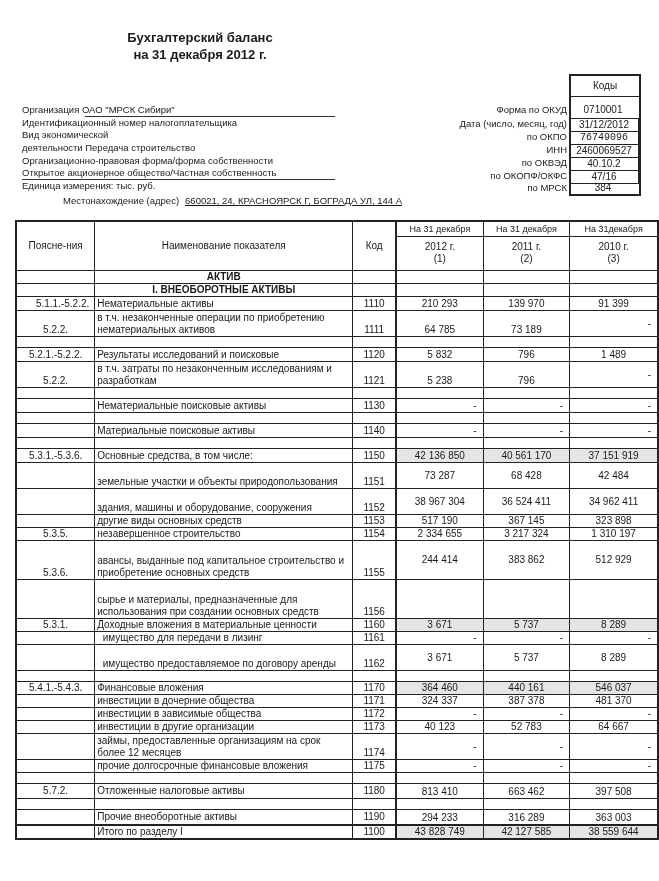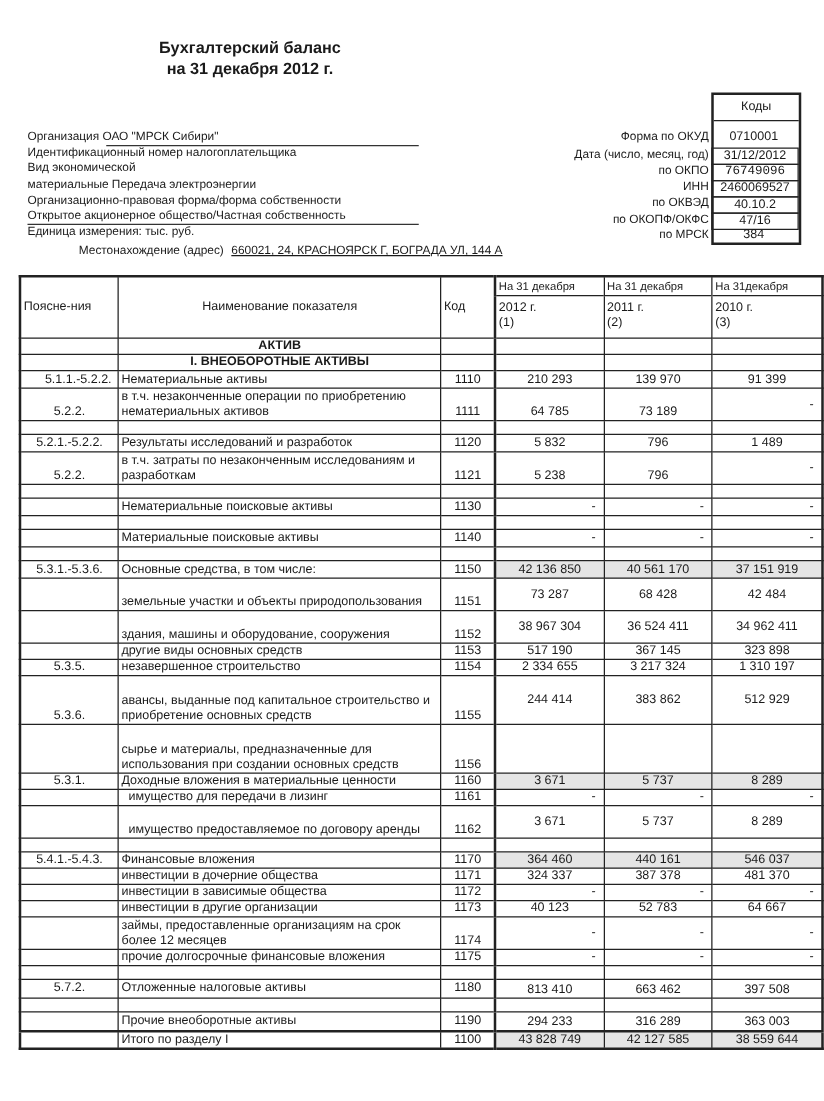--- a/index.html
+++ b/index.html
@@ -19,21 +19,21 @@
   .addr-val { text-decoration: underline; margin-left: 6px; }
 
   table.bal { position: absolute; left: 15px; top: 220px; border-collapse: collapse;
               font-size: 10px; border: 2px solid #222; }
   table.bal td { border: 1px solid #222; padding: 0 2px; vertical-align: bottom; line-height: 12px; }
   table.bal td.note { width: 60px; text-align: center; }
   table.bal td.name { width: 265px; text-align: left; }
   table.bal td.code { width: 40px; text-align: center; }
   table.bal td.val { width: 84px; text-align: center; }
   table.bal td.dash { text-align: right; padding-right: 6px; }
-  table.bal tr.hdr td { vertical-align: middle; text-align: left; }
+  table.bal tr.hdr td { vertical-align: middle; text-align: center; }
   table.bal .section td.name { text-align: center; font-weight: bold; }
   .shade { background: #e5e5e5; }
   .col-left-thick { border-left: 2px solid #222 !important; }
   .sub { font-size: 9px; }
 </style>
 </head>
 <body>
 
 <div class="title">
   <div>Бухгалтерский баланс</div>
@@ -56,21 +56,21 @@
 <div class="code-label" style="top:131px;">по ОКПО</div>
 <div class="code-label" style="top:144px;">ИНН</div>
 <div class="code-label" style="top:157px;">по ОКВЭД</div>
 <div class="code-label" style="top:170px;">по ОКОПФ/ОКФС</div>
 <div class="code-label" style="top:182px;">по МРСК</div>
 
 <div class="org-label" style="top:104px;">Организация ОАО "МРСК Сибири"</div>
 <div class="underline" style="left:85px;top:116px;width:250px;"></div>
 <div class="org-label" style="top:117px;text-align:right;">Идентификационный номер налогоплательщика</div>
 <div class="org-label" style="top:129px;">Вид экономической</div>
-<div class="org-label" style="top:142px;">материальные  Передача электроэнергии</div>
+<div class="org-label" style="top:142px;">деятельности  Передача строительство</div>
 <div class="org-label" style="top:155px;">Организационно-правовая форма/форма собственности</div>
 <div class="org-label" style="top:167px;">Открытое акционерное общество/Частная собственность</div>
 <div class="underline" style="left:22px;top:179px;width:313px;"></div>
 <div class="org-label" style="top:180px;">Единица измерения: тыс. руб.</div>
 <div class="org-label" style="top:195px;padding-left:41px;">
   <span>Местонахождение (адрес)</span><span class="addr-val">660021, 24, КРАСНОЯРСК Г, БОГРАДА УЛ, 144 А</span>
 </div>
 
 <table class="bal">
   <tbody>
@@ -134,21 +134,21 @@
         <td class="note" style="height:10px;"></td>
         <td class="name"></td>
         <td class="code"></td>
         <td class="val col-left-thick"></td>
         <td class="val"></td>
         <td class="val"></td>
       </tr>
 
   <tr>
     <td class="note" style="height:13px;">5.2.1.-5.2.2.</td>
-    <td class="name">Результаты исследований и разработок</td>
+    <td class="name">Результаты исследований и поисковые</td>
     <td class="code">1120</td>
     <td class="val col-left-thick">5 832</td>
     <td class="val">796</td>
     <td class="val">1 489</td>
   </tr>
 
   <tr>
     <td class="note" style="height:25px;">5.2.2.</td>
     <td class="name">в т.ч. затраты по незаконченным исследованиям и разработкам</td>
     <td class="code">1121</td>

